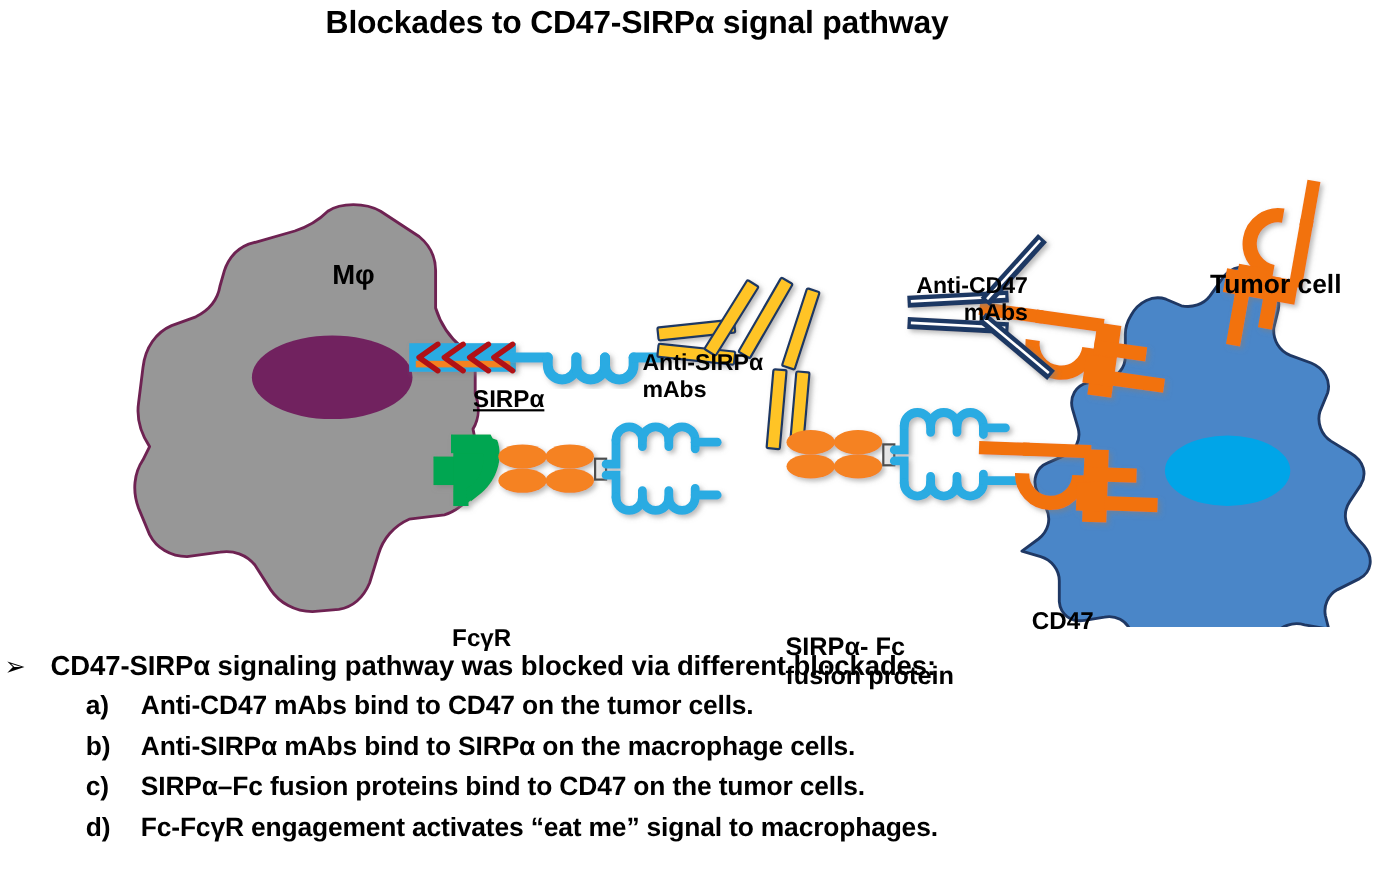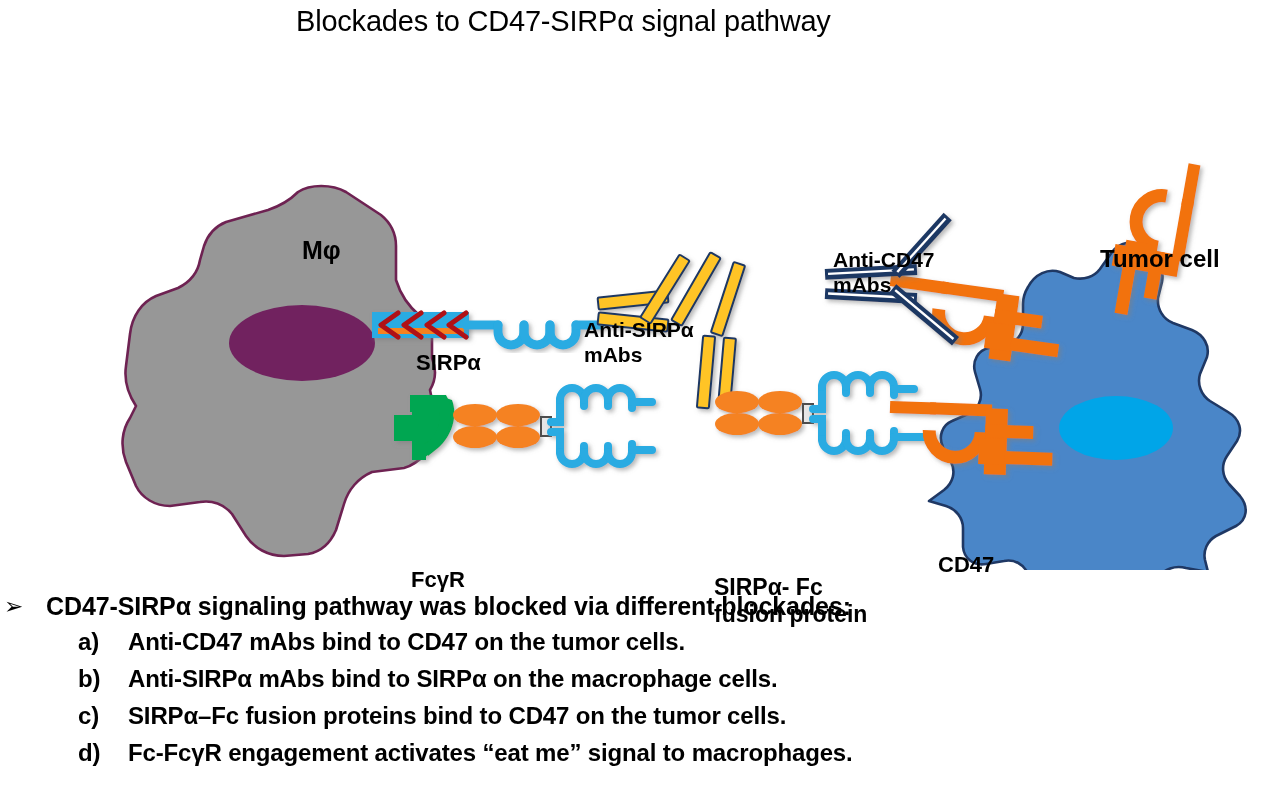--- a/index.html
+++ b/index.html
@@ -22,21 +22,21 @@
     height: 804px;
   }
 
   
   #title {
     position: absolute;
     left: 296px;
     top: 2px;
     width: 620px;
     font-size: 29px;
-    font-weight: normal;
+    font-weight: bold;
     line-height: 1.33;
     letter-spacing: -0.2px;
     color: #000000;
   }
 
   
   #figure {
     position: absolute;
     left: 0;
     top: 100px;
@@ -48,23 +48,23 @@
   
   .fig-label {
     position: absolute;
     font-family: "Liberation Sans", sans-serif;
     font-weight: bold;
     color: #000000;
     line-height: 1.18;
     white-space: pre-line;
   }
   #lbl-mphi      { left: 278px; top: 136px; font-size: 25px; margin-left: 24px; }
-  #lbl-sirpa     { left: 416px; top: 250px; font-size: 22px; }
+  #lbl-sirpa     { left: 430px; top: 250px; font-size: 22px; text-decoration: underline; }
   #lbl-antisirpa { left: 584px; top: 218px; font-size: 21px; }
-  #lbl-anticd47  { left: 833px; top: 148px; font-size: 21px; }
+  #lbl-anticd47  { left: 833px; top: 148px; font-size: 21px; text-align: right; }
   #lbl-tumor     { left: 1060px; top: 145px; font-size: 24px; margin-left: 40px; }
   #lbl-fcgr      { left: 411px; top: 467px; font-size: 22px; text-align: right; }
   #lbl-cd47      { left: 938px; top: 452px; font-size: 22px; }
   #lbl-fusion    { left: 714px; top: 474px; font-size: 23px; }
 
   
   #bullets {
     position: absolute;
     left: 0;
     top: 594px;

